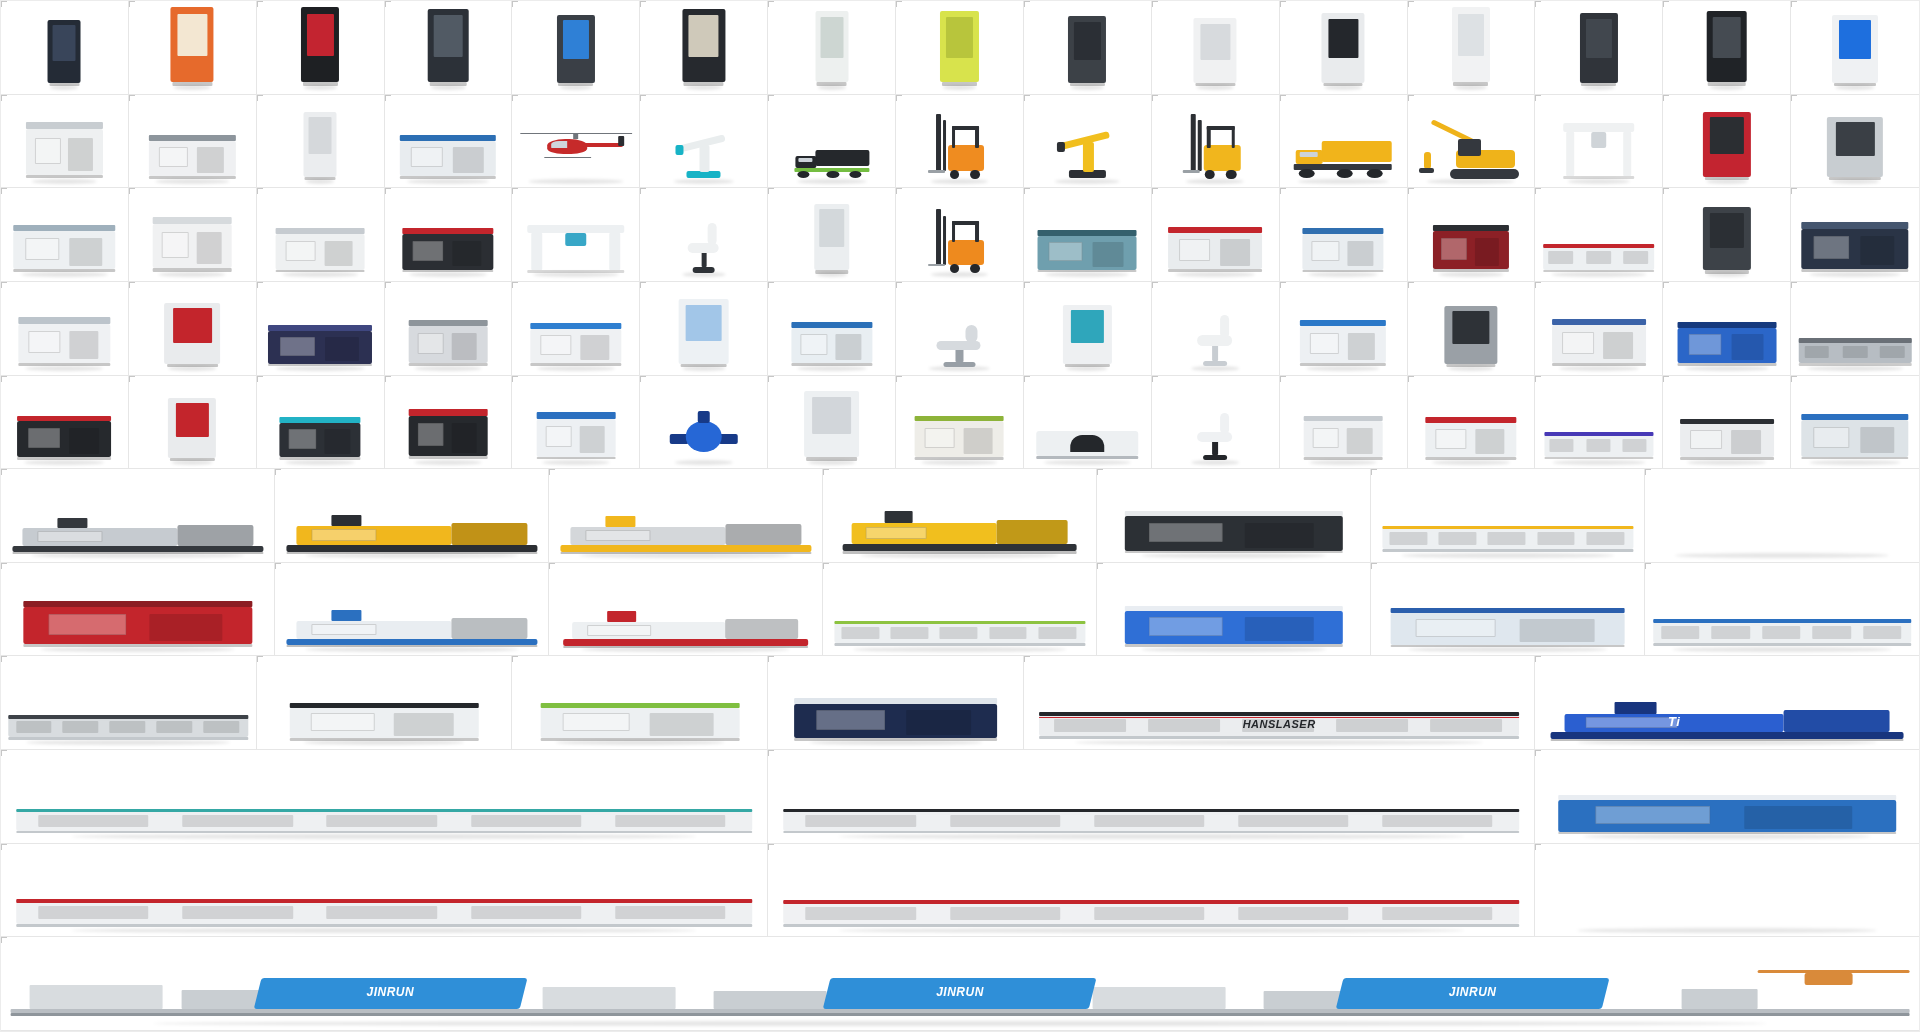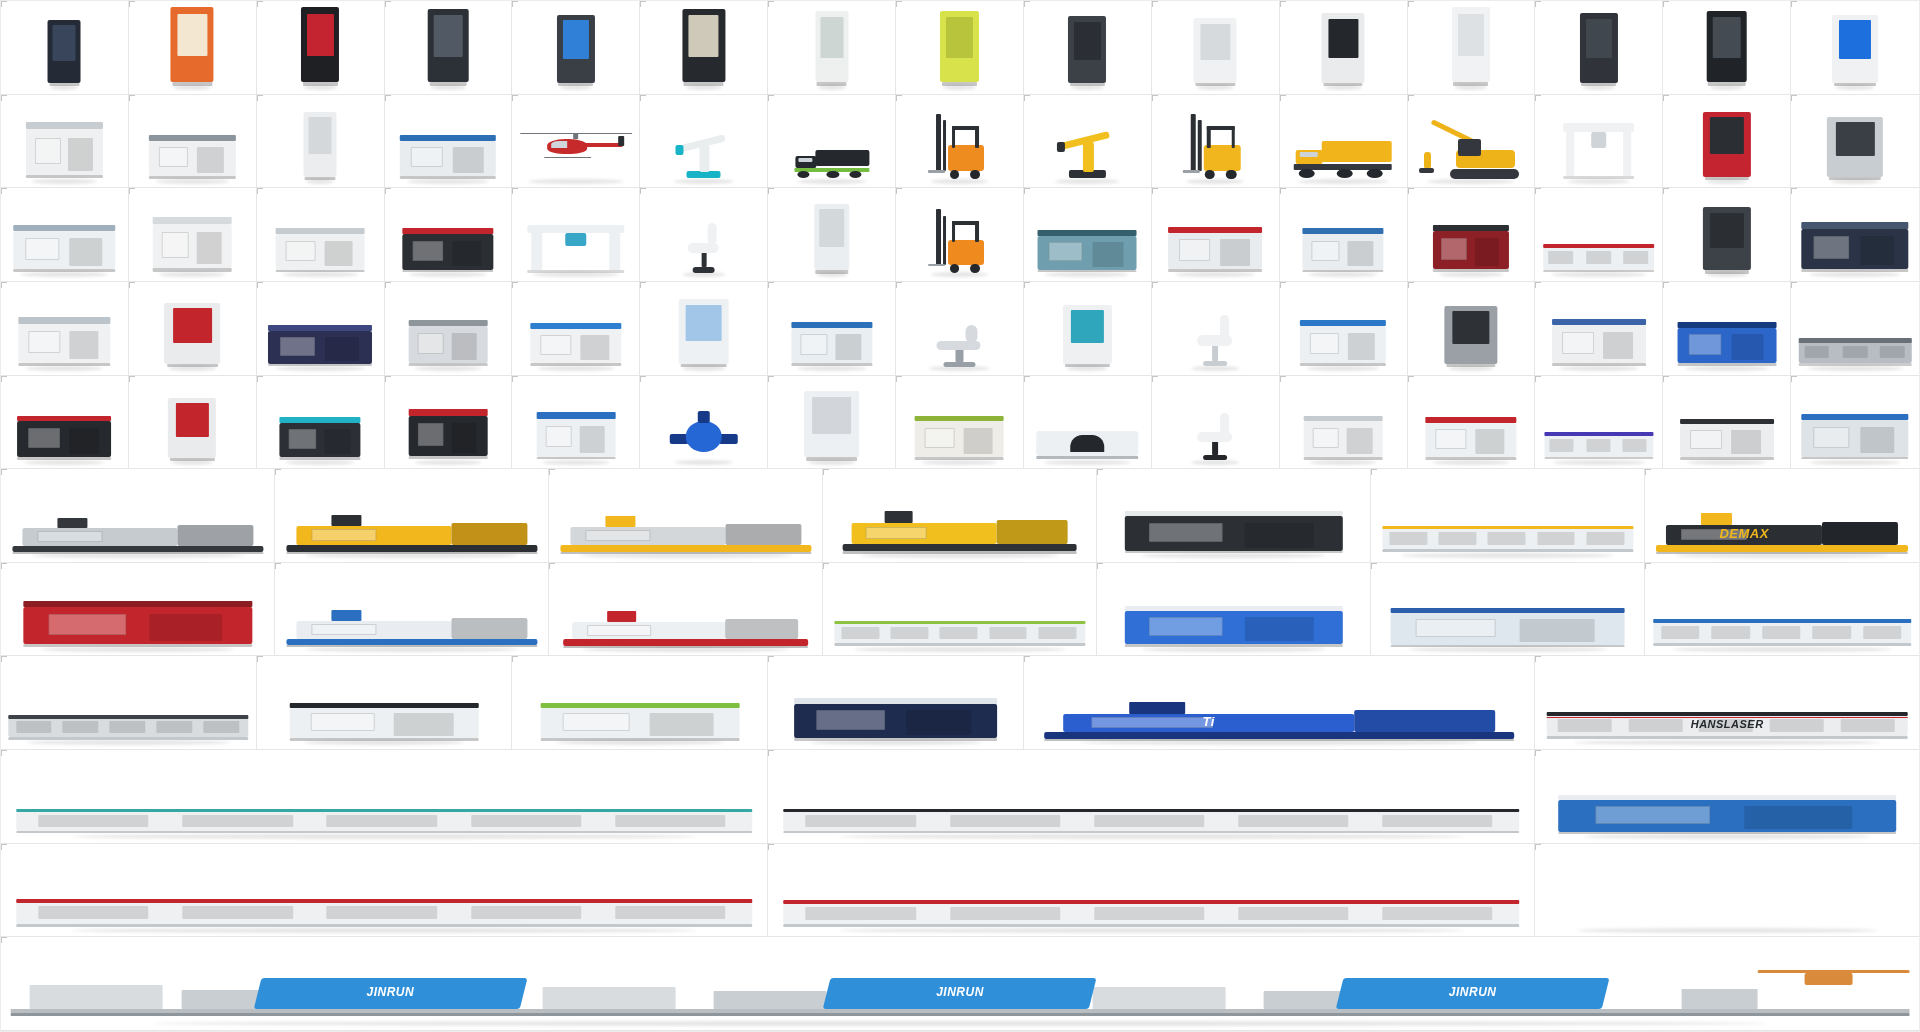--- a/index.html
+++ b/index.html
@@ -886,29 +886,20 @@
           <div class="part" style="left: 3%; top: 50%; width: 15%; height: 28%; background: rgba(0, 0, 0, 0.12); border-radius: 1px;"></div>
           <div class="part" style="left: 22.6%; top: 50%; width: 15%; height: 28%; background: rgba(0, 0, 0, 0.12); border-radius: 1px;"></div>
           <div class="part" style="left: 42.2%; top: 50%; width: 15%; height: 28%; background: rgba(0, 0, 0, 0.12); border-radius: 1px;"></div>
           <div class="part" style="left: 61.8%; top: 50%; width: 15%; height: 28%; background: rgba(0, 0, 0, 0.12); border-radius: 1px;"></div>
           <div class="part" style="left: 81.4%; top: 50%; width: 15%; height: 28%; background: rgba(0, 0, 0, 0.12); border-radius: 1px;"></div>
         </div>
       </div>
       <div class="cell">
         <span class="cross"></span>
         <div class="m-shadow" style="width: 78.2%;"></div>
-        <div class="machine" style="width: 92%; height: 58%;">
-          <div class="part" style="left: 0%; top: 80%; width: 100%; height: 13%; background: rgb(241, 183, 29); border-radius: 2px;"></div>
-          <div class="part" style="left: 4%; top: 44%; width: 62%; height: 36%; background: rgb(43, 47, 52); border-radius: 2px;"></div>
-          <div class="part" style="left: 66%; top: 38%; width: 30%; height: 42%; background: rgb(43, 47, 52); border-radius: 2px; filter: brightness(0.8);"></div>
-          <div class="part" style="left: 18%; top: 22%; width: 12%; height: 22%; background: rgb(241, 183, 29); border-radius: 1px;"></div>
-          <div class="part" style="left: 10%; top: 50%; width: 26%; height: 22%; background: rgba(255, 255, 255, 0.35); border-radius: 1px; border: 1px solid rgba(0, 0, 0, 0.15); box-sizing: border-box;"></div>
-          <div class="part" style="left: 0%; top: 93%; width: 100%; height: 4%; background: rgba(0, 0, 0, 0.25); border-radius: 1px;"></div>
-          <span class="m-label" style="left: 6%; top: 50%; width: 58%; height: 20%; font-size: 13px; color: rgb(241, 183, 29);">DEMAX</span>
-        </div>
       </div>
     </div>
     <div class="row" style="grid-template-columns: 1fr 1fr 1fr 1fr 1fr 1fr 1fr;">
       <div class="cell">
         <span class="cross"></span>
         <div class="m-shadow" style="width: 71.4%;"></div>
         <div class="machine" style="width: 84%; height: 60%;">
           <div class="part" style="left: 0%; top: 14%; width: 100%; height: 11%; background: rgb(140, 29, 35); border-radius: 1px;"></div>
           <div class="part" style="left: 0%; top: 25%; width: 100%; height: 66%; background: rgb(195, 37, 44); border-radius: 2px;"></div>
           <div class="part" style="left: 11%; top: 37%; width: 34%; height: 38%; background: rgba(255, 255, 255, 0.32); border-radius: 1px; border: 1px solid rgba(0, 0, 0, 0.14); box-sizing: border-box;"></div>
@@ -1030,49 +1021,49 @@
       </div>
       <div class="cell">
         <span class="cross"></span>
         <div class="m-shadow" style="width: 68%;"></div>
         <div class="machine" style="width: 80%; height: 56%;">
           <div class="part" style="left: 0%; top: 14%; width: 100%; height: 11%; background: rgb(223, 229, 235); border-radius: 1px;"></div>
           <div class="part" style="left: 0%; top: 25%; width: 100%; height: 66%; background: rgb(30, 44, 79); border-radius: 2px;"></div>
           <div class="part" style="left: 11%; top: 37%; width: 34%; height: 38%; background: rgba(255, 255, 255, 0.32); border-radius: 1px; border: 1px solid rgba(0, 0, 0, 0.14); box-sizing: border-box;"></div>
           <div class="part" style="left: 55%; top: 37%; width: 32%; height: 48%; background: rgba(0, 0, 0, 0.13); border-radius: 1px;"></div>
           <div class="part" style="left: 0%; top: 91%; width: 100%; height: 5%; background: rgba(0, 0, 0, 0.22); border-radius: 1px;"></div>
-        </div>
-      </div>
-      <div class="cell">
-        <span class="cross"></span>
-        <div class="m-shadow" style="width: 78.2%;"></div>
-        <div class="machine" style="width: 92%; height: 56%;">
-          <div class="part" style="left: 0%; top: 80%; width: 100%; height: 13%; background: rgb(24, 53, 126); border-radius: 2px;"></div>
-          <div class="part" style="left: 4%; top: 44%; width: 62%; height: 36%; background: rgb(43, 95, 208); border-radius: 2px;"></div>
-          <div class="part" style="left: 66%; top: 38%; width: 30%; height: 42%; background: rgb(43, 95, 208); border-radius: 2px; filter: brightness(0.8);"></div>
-          <div class="part" style="left: 18%; top: 22%; width: 12%; height: 22%; background: rgb(24, 53, 126); border-radius: 1px;"></div>
-          <div class="part" style="left: 10%; top: 50%; width: 26%; height: 22%; background: rgba(255, 255, 255, 0.35); border-radius: 1px; border: 1px solid rgba(0, 0, 0, 0.15); box-sizing: border-box;"></div>
-          <div class="part" style="left: 0%; top: 93%; width: 100%; height: 4%; background: rgba(0, 0, 0, 0.25); border-radius: 1px;"></div>
-          <span class="m-label" style="left: 6%; top: 50%; width: 58%; height: 20%; font-size: 13px; color: rgb(255, 255, 255);">Ti</span>
         </div>
       </div>
       <div class="cell">
         <span class="cross"></span>
         <div class="m-shadow" style="width: 79.9%;"></div>
         <div class="machine" style="width: 94%; height: 52%;">
           <div class="part" style="left: 0%; top: 87%; width: 100%; height: 6%; background: rgb(195, 200, 204); border-radius: 1px;"></div>
           <div class="part" style="left: 0%; top: 36%; width: 100%; height: 51%; background: rgb(235, 237, 239); border-radius: 2px;"></div>
           <div class="part" style="left: 0%; top: 36%; width: 100%; height: 8%; background: rgb(36, 39, 43); border-radius: 1px;"></div>
           <div class="part" style="left: 3%; top: 50%; width: 15%; height: 28%; background: rgba(0, 0, 0, 0.12); border-radius: 1px;"></div>
           <div class="part" style="left: 22.6%; top: 50%; width: 15%; height: 28%; background: rgba(0, 0, 0, 0.12); border-radius: 1px;"></div>
           <div class="part" style="left: 42.2%; top: 50%; width: 15%; height: 28%; background: rgba(0, 0, 0, 0.12); border-radius: 1px;"></div>
           <div class="part" style="left: 61.8%; top: 50%; width: 15%; height: 28%; background: rgba(0, 0, 0, 0.12); border-radius: 1px;"></div>
           <div class="part" style="left: 81.4%; top: 50%; width: 15%; height: 28%; background: rgba(0, 0, 0, 0.12); border-radius: 1px;"></div>
           <div class="part" style="left: 0%; top: 46%; width: 100%; height: 3%; background: rgb(195, 37, 44); border-radius: 0px;"></div>
           <span class="m-label" style="left: 18%; top: 52%; width: 64%; height: 20%; font-size: 11px; color: rgb(36, 39, 43);">HANSLASER</span>
+        </div>
+      </div>
+      <div class="cell">
+        <span class="cross"></span>
+        <div class="m-shadow" style="width: 78.2%;"></div>
+        <div class="machine" style="width: 92%; height: 56%;">
+          <div class="part" style="left: 0%; top: 80%; width: 100%; height: 13%; background: rgb(24, 53, 126); border-radius: 2px;"></div>
+          <div class="part" style="left: 4%; top: 44%; width: 62%; height: 36%; background: rgb(43, 95, 208); border-radius: 2px;"></div>
+          <div class="part" style="left: 66%; top: 38%; width: 30%; height: 42%; background: rgb(43, 95, 208); border-radius: 2px; filter: brightness(0.8);"></div>
+          <div class="part" style="left: 18%; top: 22%; width: 12%; height: 22%; background: rgb(24, 53, 126); border-radius: 1px;"></div>
+          <div class="part" style="left: 10%; top: 50%; width: 26%; height: 22%; background: rgba(255, 255, 255, 0.35); border-radius: 1px; border: 1px solid rgba(0, 0, 0, 0.15); box-sizing: border-box;"></div>
+          <div class="part" style="left: 0%; top: 93%; width: 100%; height: 4%; background: rgba(0, 0, 0, 0.25); border-radius: 1px;"></div>
+          <span class="m-label" style="left: 6%; top: 50%; width: 58%; height: 20%; font-size: 13px; color: rgb(255, 255, 255);">Ti</span>
         </div>
       </div>
     </div>
     <div class="row" style="grid-template-columns: 2fr 2fr 1fr;">
       <div class="cell">
         <span class="cross"></span>
         <div class="m-shadow" style="width: 81.6%;"></div>
         <div class="machine" style="width: 96%; height: 46%;">
           <div class="part" style="left: 0%; top: 87%; width: 100%; height: 6%; background: rgb(195, 200, 204); border-radius: 1px;"></div>
           <div class="part" style="left: 0%; top: 36%; width: 100%; height: 51%; background: rgb(238, 240, 242); border-radius: 2px;"></div>

